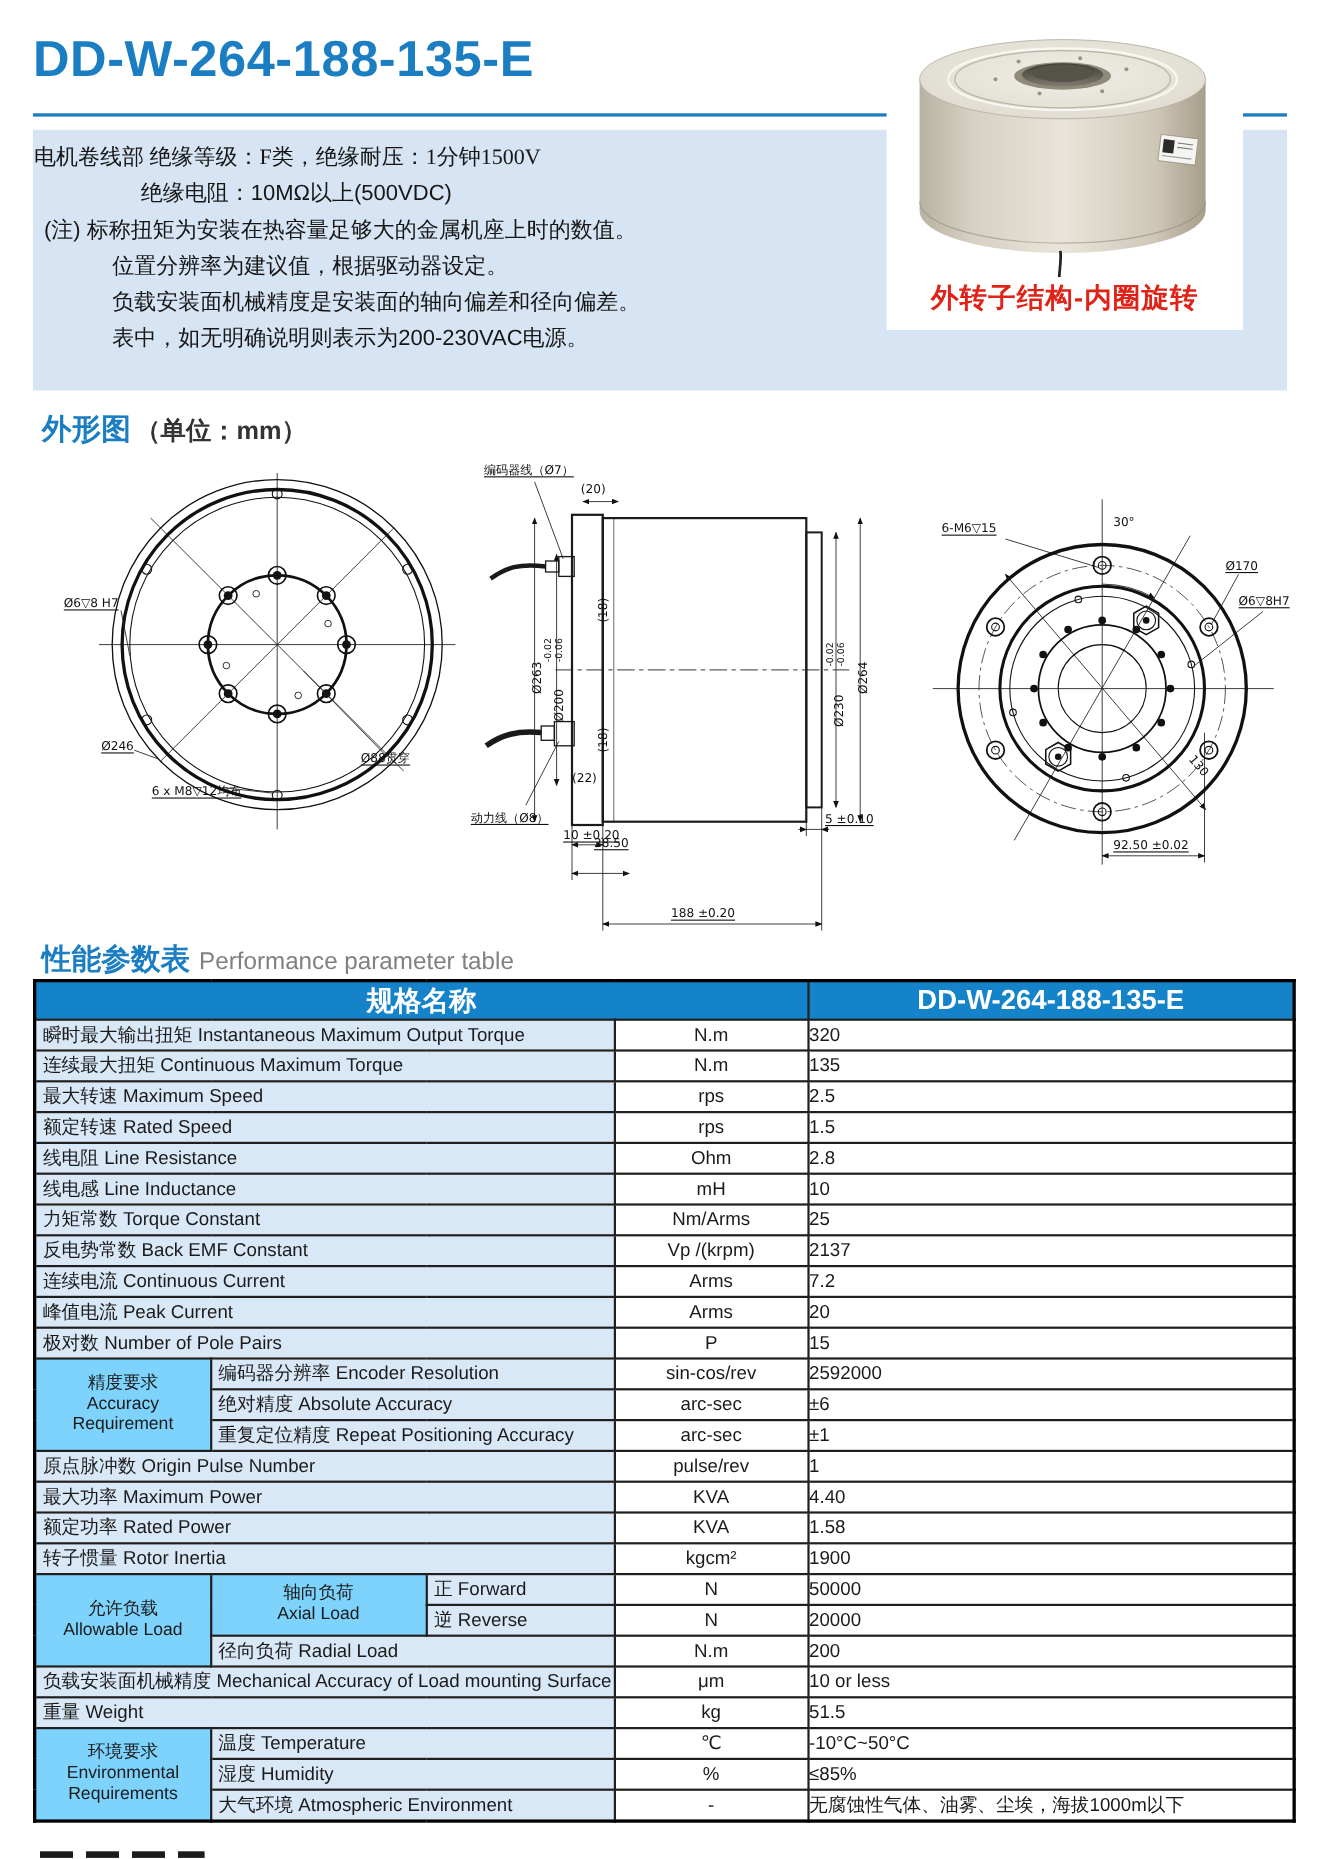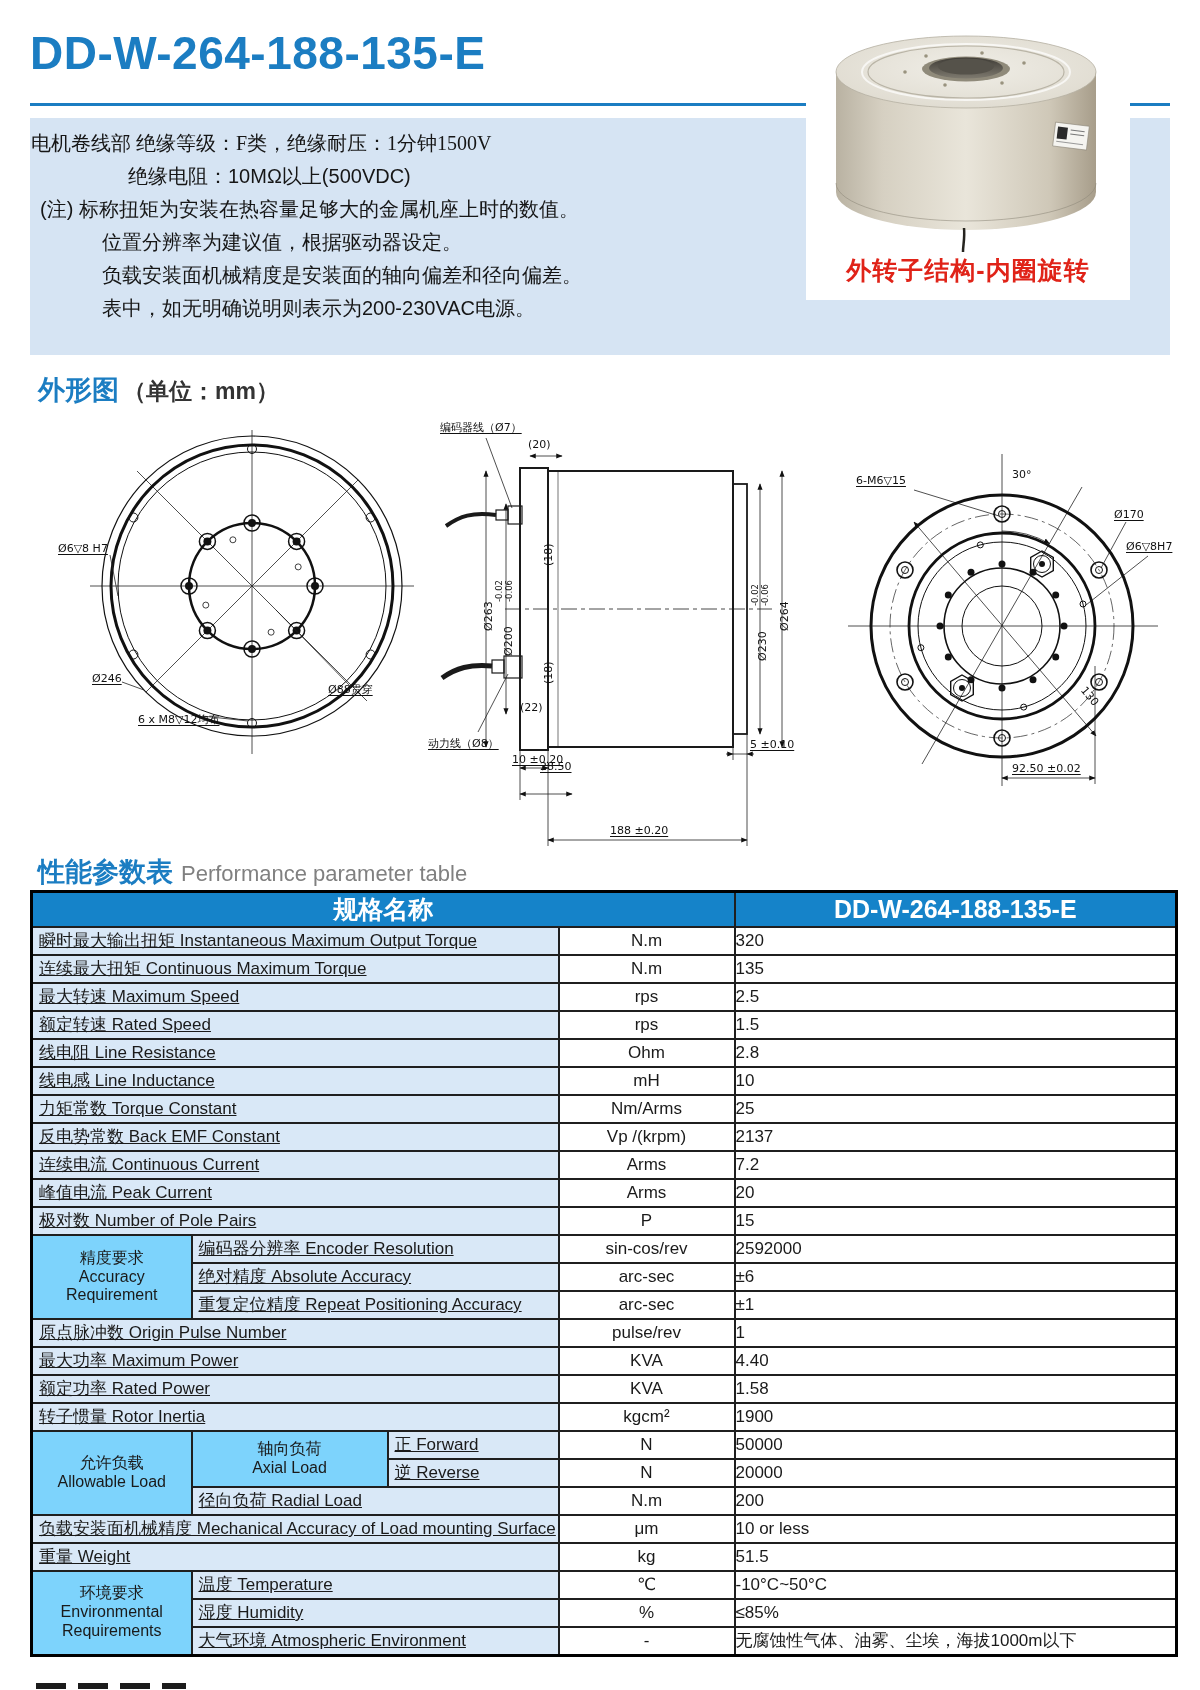--- a/index.html
+++ b/index.html
@@ -33,21 +33,21 @@
   .dl { position:absolute; font-size:11px; color:#111; white-space:nowrap; font-family:"DejaVu Sans",sans-serif; }
   .dl.sm { font-size:8.5px; }
   .dl.u  { text-decoration:underline; text-underline-offset:2px; }
   .dl.r90 { transform:rotate(-90deg); transform-origin:0 0; }
   .dl.r50 { transform:rotate(50deg); transform-origin:0 0; }
   
   .spec { position:absolute; left:30px; top:890px; }
   table { border-collapse:collapse; table-layout:fixed; width:1145px; border:3px solid #000; }
   th { background:#1583c9; color:#fff; font-size:25px; font-weight:bold; height:34px; border:2px solid #1f1f1f;text-align:center; }
   td { height:28px; border:2px solid #1f1f1f; font-size:17px; line-height:1.05; }
-  td.lab { background:#d9e8f7; text-align:left; padding:0 6px; white-space:nowrap; overflow:hidden;text-decoration:underline; }
+  td.lab { background:#d9e8f7; text-align:left; padding:0 6px; white-space:nowrap; overflow:hidden; }
   td.grp { background:#7dd3fc; text-align:center; font-size:16px; }
   td.grp span { display:block; line-height:1.18; }
   td.unit { text-align:center; }
   td.val  { }
   .cutoff { position:absolute; left:36px; top:1683px; width:150px; height:6px;
             background:repeating-linear-gradient(90deg,#1c1c1c 0 30px,transparent 30px 42px); }
 </style>
 </head>
 <body>
 

